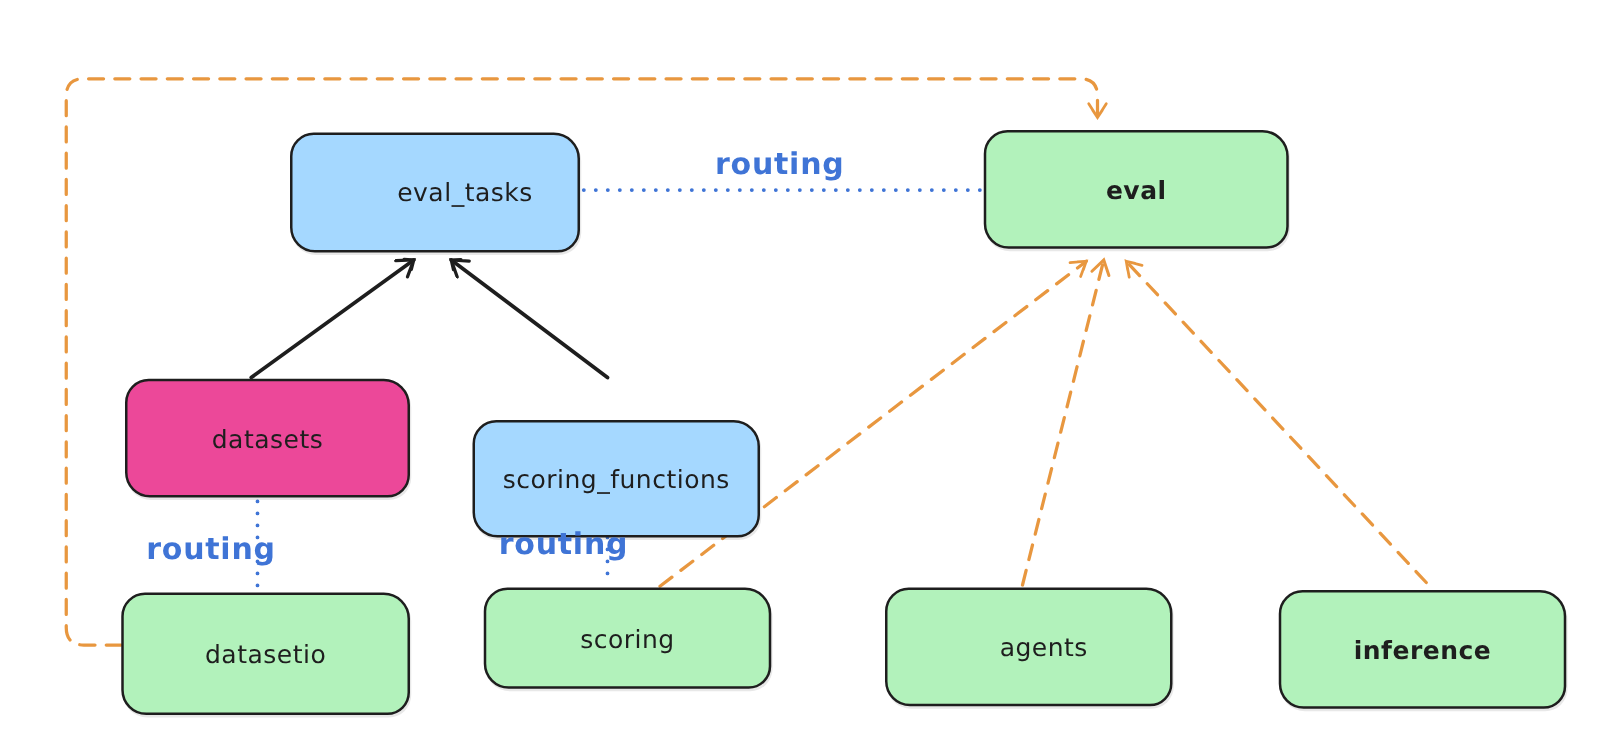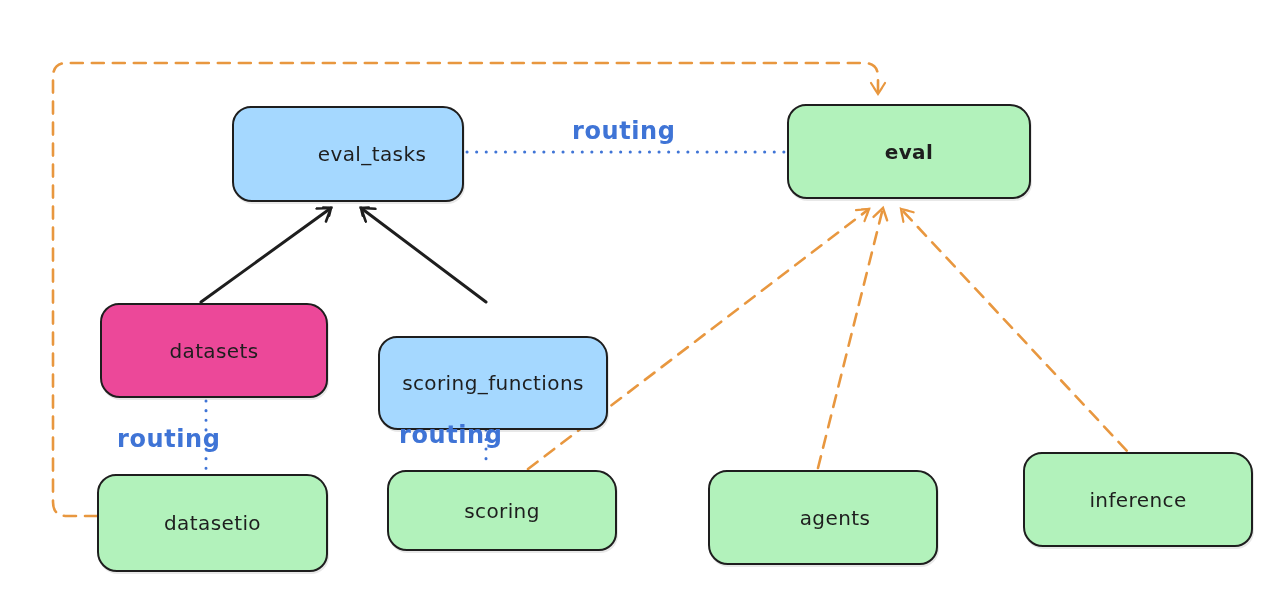--- a/index.html
+++ b/index.html
@@ -29,21 +29,21 @@
     color: #1e1e1e;
     box-shadow: 1px 2px 0 rgba(30,30,30,0.10);
   }
   .node-eval_tasks        { left: 232px; top: 106px; width: 232px; height: 96px; }
   .node-eval              { left: 787px; top: 104px; width: 244px; height: 95px; font-weight: bold; }
   .node-datasets          { left: 100px; top: 303px; width: 228px; height: 95px; }
   .node-scoring_functions { left: 378px; top: 304px; width: 230px; height: 94px; margin-top: 32px; }
   .node-datasetio         { left:  97px; top: 474px; width: 231px; height: 98px; }
   .node-scoring           { left: 387px; top: 470px; width: 230px; height: 81px; }
   .node-agents            { left: 708px; top: 470px; width: 230px; height: 95px; }
-  .node-inference         { left: 1023px; top: 452px; width: 230px; height: 95px; }
+  .node-inference         { left: 1023px; top: 472px; width: 230px; height: 95px; font-weight: bold; }
   .routing-label {
     position: absolute;
     color: #3f74d6;
     font-size: 24px;
     font-weight: 700;
     letter-spacing: 0.6px;
     white-space: nowrap;
   }
   .routing-top      { left: 572px; top: 117px; width: 92px; text-align: center; }
   .routing-datasets { left: 117px; top: 425px; }

